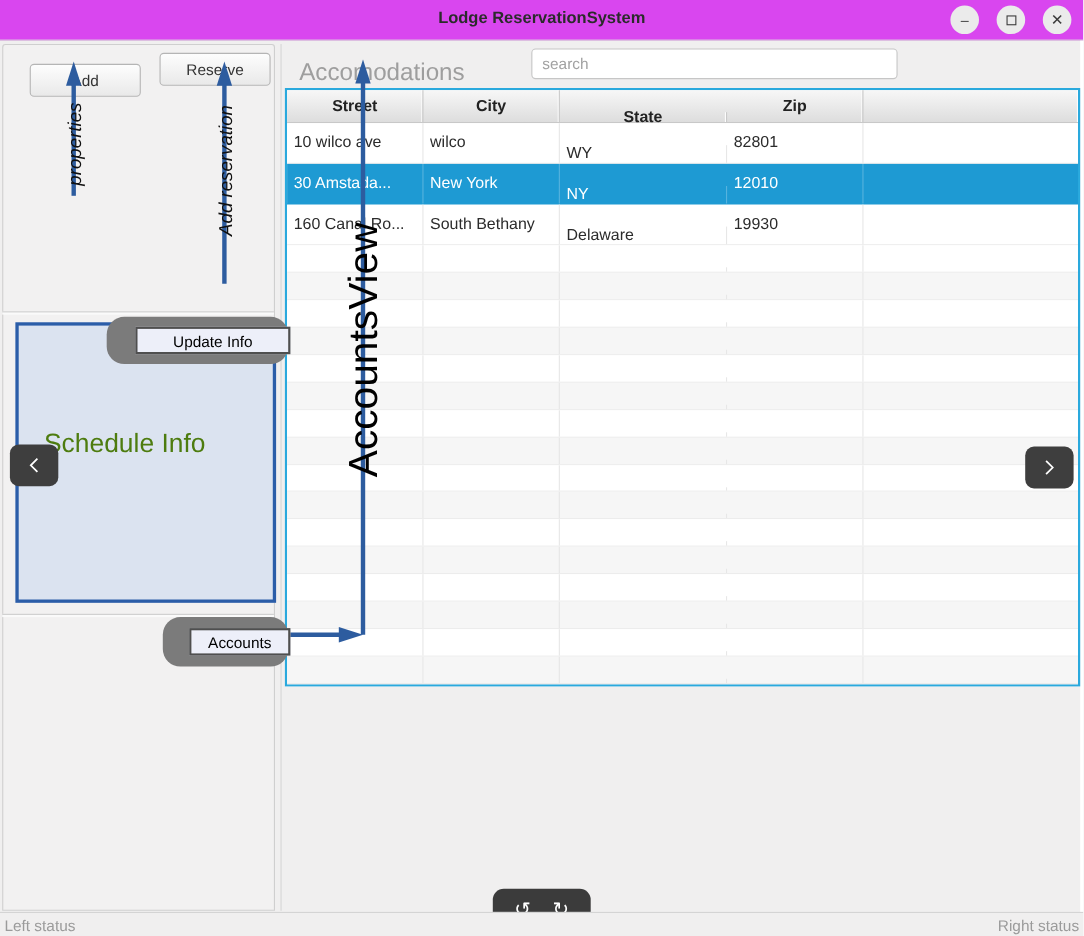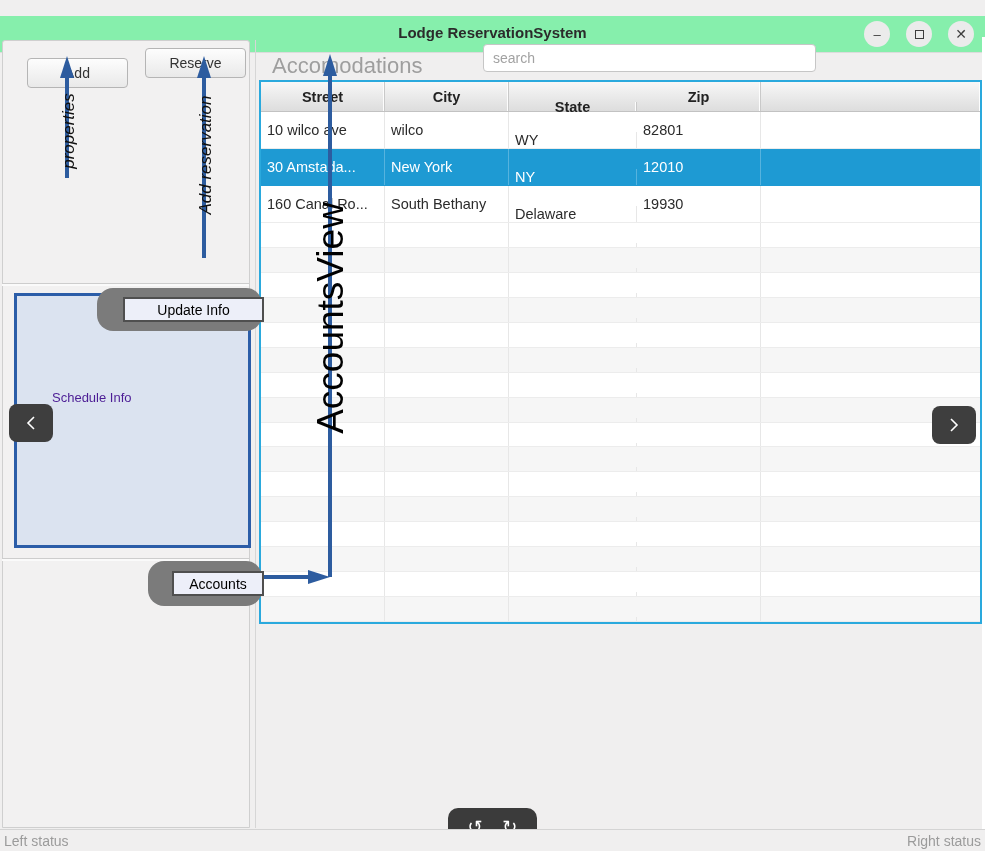--- a/index.html
+++ b/index.html
@@ -1,20 +1,20 @@
 <!DOCTYPE html>
 <html style="--sel: #1e9ad3; --table-border: #2aa9dd; --arrow: #2d5c9f; --panel-border: #2b5da8;"><head>
 <meta charset="utf-8">
 <style>
   html,body{margin:0;padding:0;background:#fff;}
   *{box-sizing:border-box;font-family:"Liberation Sans",sans-serif;}
   .app{position:relative;width:985px;height:851px;background:#f0efef;overflow:hidden;}
 
   
-  .titlebar{position:absolute;left:0;top:16px;width:985px;height:37px;background:#86efac;border-bottom:1px solid #dcdcdc;}
+  .titlebar{position:absolute;left:0;top:0;width:985px;height:37px;background:#d946ef;border-bottom:1px solid #dcdcdc;}
   .title{position:absolute;left:0;right:0;top:8px;text-align:center;font-size:15px;font-weight:bold;color:#2b2b2b;}
   .winbtn{position:absolute;top:5px;width:26px;height:26px;border-radius:50%;background:#ebebeb;color:#3c3c3c;
           display:flex;align-items:center;justify-content:center;font-size:13px;cursor:default;}
   .winbtn.min{left:864px;}
   .winbtn.max{left:906px;}
   .winbtn.close{left:948px;font-size:14px;}
   .maxbox{width:9px;height:9px;border:1.5px solid #3c3c3c;display:inline-block;}
 
   
   .leftpane{position:absolute;left:2px;top:40px;width:248px;height:788px;background:#f2f1f1;
@@ -38,29 +38,29 @@
   .table{position:absolute;left:259px;top:80px;width:723px;height:544px;background:#fff;
          border:2px solid var(--table-border,#2aa9dd);display:flex;flex-direction:column;}
   .thead{display:flex;height:30px;background:linear-gradient(#f7f7f7,#dddddd);border-bottom:1px solid #c2c2c2;flex:none;}
   .th{display:flex;align-items:center;justify-content:center;font-size:14.5px;font-weight:bold;color:#222;
       border-right:1px solid #c9c9c9;box-shadow:inset -1px 0 0 #fdfdfd;text-align:right;}
   .tbody{flex:1;display:flex;flex-direction:column;}
   .tr{display:flex;flex:1;border-bottom:1px solid #ececec;background:#fff;}
   .tr.stripe{background:#f6f6f6;}
   .td{display:flex;align-items:center;padding:0 6px;font-size:14.5px;color:#2b2b2b;
       border-right:1px solid #e7e7e7;white-space:nowrap;overflow:hidden;}
-  .c0{width:124px;flex:none;}.c1{width:124px;flex:none;}.c2{width:128px;flex:none;margin-top:20px;}.c3{width:124px;flex:none;}
+  .c0{width:124px;flex:none;}.c1{width:124px;flex:none;}.c2{width:152px;flex:none;margin-top:20px;}.c3{width:124px;flex:none;}
   .c4{flex:1;border-right:none;}
   .tr.selected{background:var(--sel,#1e9ad3);border-bottom-color:var(--sel,#1e9ad3);}
   .tr.selected .td{color:#fff;border-right-color:rgba(255,255,255,.25);}
 
   
   .schedule{position:absolute;left:14px;top:293px;width:237px;height:255px;background:#dbe3f0;
             border:3px solid var(--panel-border,#2b5da8);}
-  .schedule-label{position:absolute;left:35px;top:94px;font-size:13px;color:#4c1d95;}
+  .schedule-label{position:absolute;left:23px;top:94px;font-size:24px;color:#4d7c0f;}
 
   
   .callout{position:absolute;background:#7b7b7b;border-radius:16px;}
   .callout-inner{position:absolute;background:#edeff9;border:2px solid #4f4f4f;display:flex;
                  align-items:center;justify-content:center;font-size:14px;color:#000;cursor:default;margin-left:13px;}
   .co-update{left:97px;top:288px;width:165px;height:43px;}
   .co-update-inner{left:110px;top:297px;width:141px;height:25px;}
   .co-accounts{left:148px;top:561px;width:114px;height:45px;}
   .co-accounts-inner{left:159px;top:571px;width:92px;height:25px;}
 

